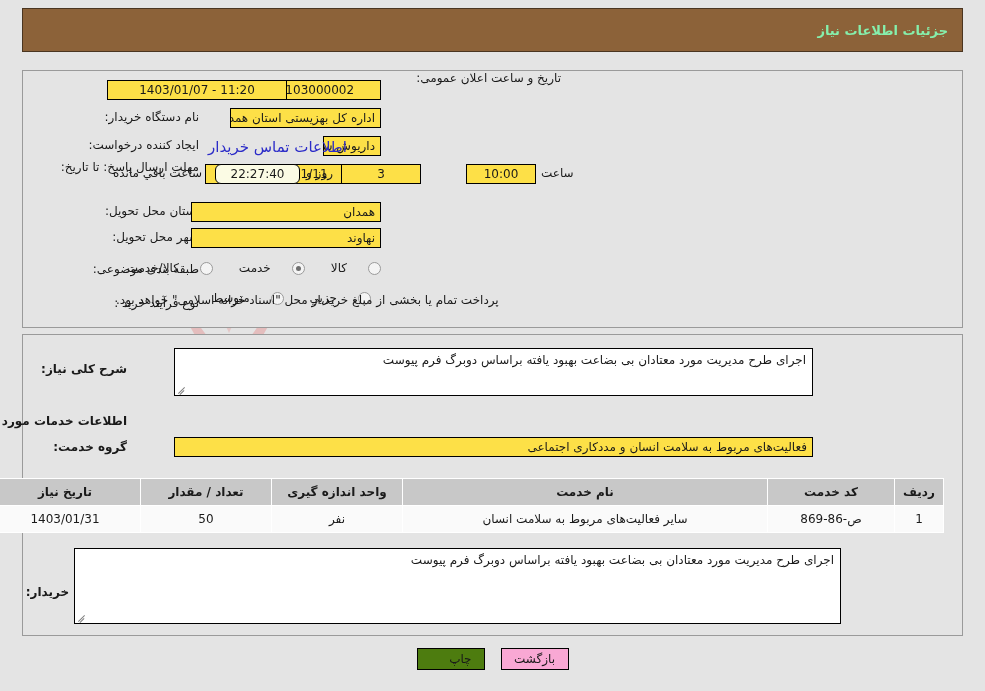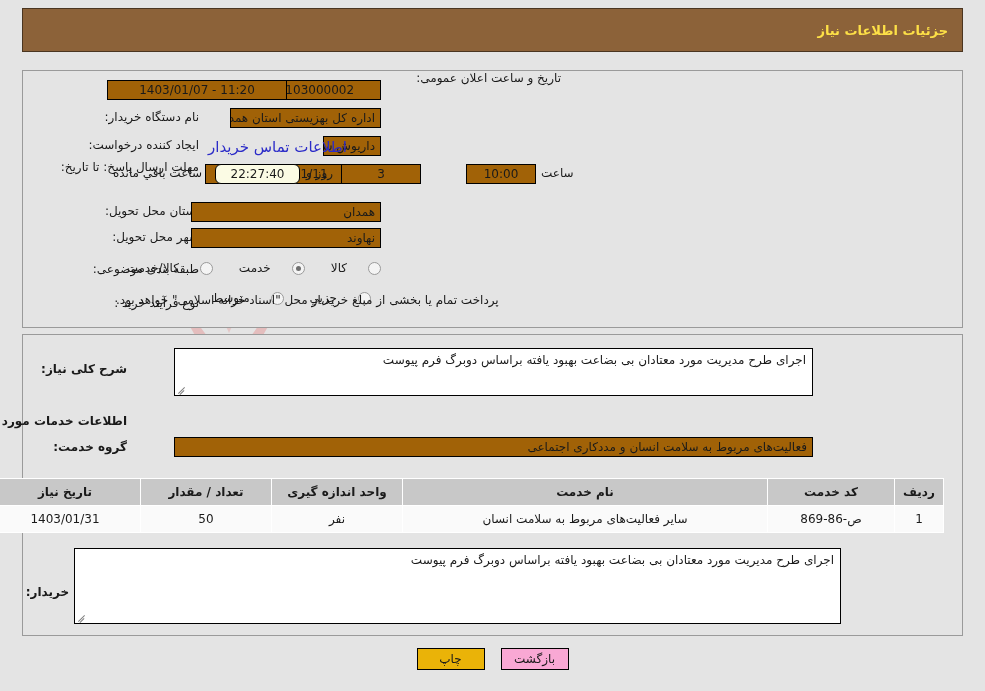--- a/index.html
+++ b/index.html
@@ -58,21 +58,21 @@
     background: #8c6239;
     border: 1px solid #4a3520;
     box-sizing: border-box;
     display: flex;
     align-items: center;
     justify-content: flex-start;
     padding: 0 14px;
     z-index: 10;
   }
   .page-header .title {
-    color: #fde047;
+    color: #86efac;
     font-size: 13px;
     font-weight: bold;
   }
 
   
   .panel {
     position: absolute;
     background: #e4e4e4;
     border: 1px solid #9a9a9a;
     box-sizing: border-box;
@@ -90,21 +90,21 @@
   }
   .lbl {
     color: #1a1a1a;
     font-size: 12px;
     text-align: right;
     white-space: nowrap;
   }
   .lbl.bold { font-weight: bold; }
 
   .field {
-    background: #a16207;
+    background: #fde047;
     border: 1px solid #000000;
     box-sizing: border-box;
     height: 20px;
     line-height: 18px;
     font-size: 12px;
     color: #1a1a1a;
     padding: 0 5px;
     text-align: center;
     overflow: hidden;
     white-space: nowrap;
@@ -255,21 +255,21 @@
     height: 22px;
     min-width: 68px;
     padding: 0 12px;
     font-size: 12px;
     color: #1a1a1a;
     font-family: "DejaVu Sans", "Liberation Sans", sans-serif;
     cursor: pointer;
     line-height: 20px;
     text-align: center;
   }
-  .btn.print  { background: #eab308; }
+  .btn.print  { background: #4d7c0f; text-align: right; }
   .btn.back   { background: #f9a8d4; }
 </style>
 </head>
 <body>
 
 <div class="watermark">
   <div class="wm-shield">
     <svg viewBox="0 0 86 104" xmlns="http://www.w3.org/2000/svg">
       <path d="M43 2 L82 16 L82 52 C82 78 62 95 43 102 C24 95 4 78 4 52 L4 16 Z" fill="none" stroke="#e4bdbd" stroke-width="9"></path>
       <path d="M22 34 L35 34 L43 58 L51 34 L64 34 L43 80 Z" fill="#e4bdbd" opacity="0.75"></path>

